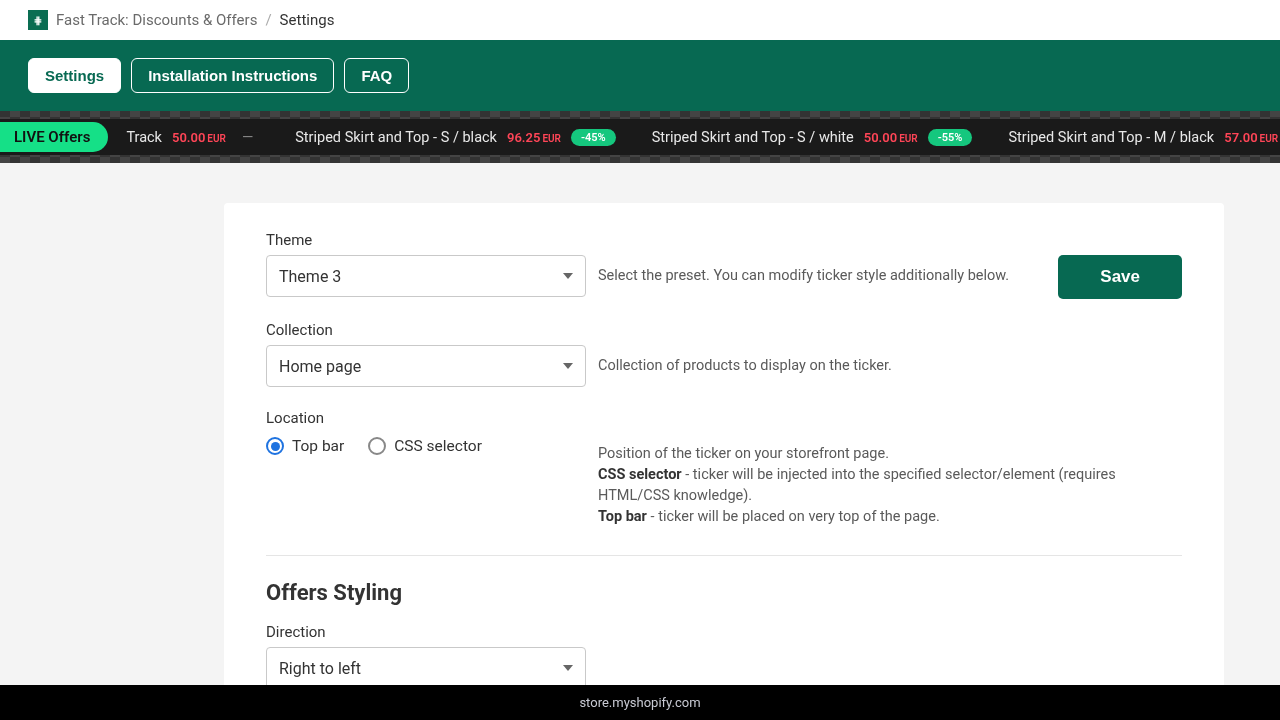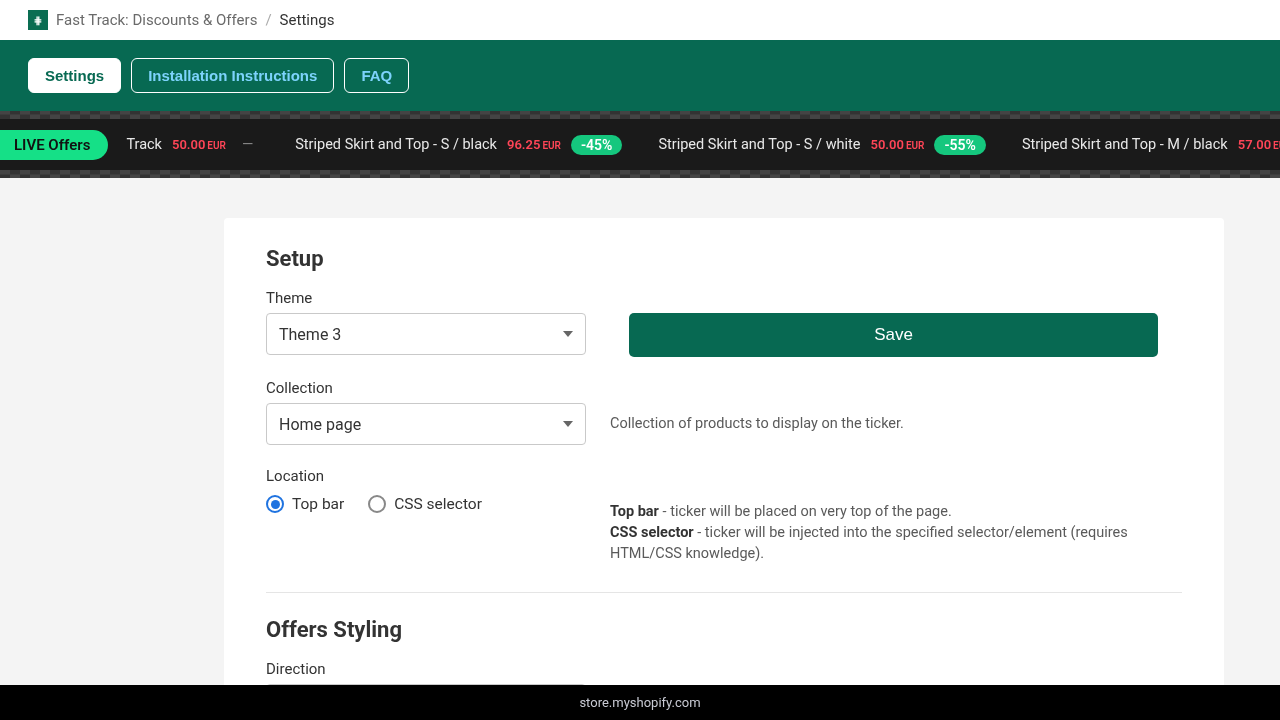--- a/index.html
+++ b/index.html
@@ -5,44 +5,44 @@
 * { box-sizing: border-box; margin: 0; padding: 0; }
 body { font-family: -apple-system, BlinkMacSystemFont, "Segoe UI", Roboto, Helvetica, Arial, sans-serif; background: #f4f4f4; color: #333; }
 
 .breadcrumb-bar { background: #fff; padding: 10px 28px; display: flex; align-items: center; gap: 8px; font-size: 15px; }
 .app-icon { width: 20px; height: 20px; background: #0a6d52; display: inline-flex; align-items: center; justify-content: center; color:#fff; font-size:10px; font-weight:bold;}
 .breadcrumb-text { color: #6a6a6a; }
 .breadcrumb-current { color: #333; }
 .breadcrumb-sep { color: #aaa; }
 
 .nav-tabs-bar { background: #076952; padding: 18px 28px; display: flex; gap: 10px; }
-.nav-tab { border: 1.5px solid #fff; color: #7dd3fc; background: transparent; padding: 8px 16px; border-radius: 6px; font-weight: 600; font-size: 15px; cursor: pointer; }
+.nav-tab { border: 1.5px solid #fff; color: #ffffff; background: transparent; padding: 8px 16px; border-radius: 6px; font-weight: 600; font-size: 15px; cursor: pointer; }
 .nav-tab.active { background: #fff; color: #076952; }
 
 .ticker-wrap { position: relative; background: repeating-conic-gradient(#333 0% 25%, #444 0% 50%) 50% / 20px 20px; border-top: 8px solid transparent; border-bottom: 8px solid transparent; }
-.ticker-strip { background: #1a1a1a; height: 51px; display: flex; align-items: center; white-space: nowrap; overflow: hidden; font-size: 14.5px; text-align: center; }
+.ticker-strip { background: #1a1a1a; height: 36px; display: flex; align-items: center; white-space: nowrap; overflow: hidden; font-size: 14.5px; text-align: center; }
 .live-badge { background: #15e087; color: #111; font-weight: 600; padding: 6px 18px 6px 14px; border-top-right-radius: 18px; border-bottom-right-radius: 18px; position: relative; z-index: 2; font-size:15px;}
 .ticker-item { display: inline-flex; align-items: center; gap: 10px; padding: 0 18px; }
 .ti-name { color: #e8e8e8; }
 .ti-price { color: #ff4557; font-weight: 600; font-size: 13px; }
 .ti-price .cur { font-size: 10px; margin-left:2px;}
-.ti-disc { background: #15c77e; color: #fff; padding: 2px 10px; border-radius: 12px; font-size: 14px; font-weight:600;}
+.ti-disc { background: #15c77e; color: #fff; padding: 2px 10px; border-radius: 12px; font-size: 11px; font-weight:600;}
 .ti-sep { color: #888; padding: 0 6px;}
 
 .main-area { padding: 40px 56px 0 56px; display:flex; justify-content:flex-end;}
 .card { background: #fff; border-radius: 4px; width: 1000px; padding: 28px 42px 30px 42px; }
 .section-title { font-size: 22px; font-weight: 700; color: #333; margin-bottom: 18px; }
 
-.field-row { display: grid; grid-template-columns: 320px 1fr auto; gap: 24px; align-items: start; margin-bottom: 22px; }
+.field-row { display: grid; grid-template-columns: 320px 1fr auto; gap: 12px; align-items: start; margin-bottom: 22px; }
 .field-row.tight { margin-bottom: 10px; }
 .field-label { font-weight: 400; font-size: 15px; color: #333; margin-bottom: 6px; }
 .select-box { border: 1px solid #c9c9c9; border-radius: 4px; height: 42px; display: flex; align-items: center; justify-content: space-between; padding: 0 12px; font-size: 16px; color: #333; cursor: pointer; background:#fff;}
 .chevron { width: 0; height: 0; border-left: 5px solid transparent; border-right: 5px solid transparent; border-top: 6px solid #666; }
 .hint { color: #5a5a5a; font-size: 14.5px; padding-top: 10px; line-height:1.45;}
-.save-btn { background: #076952; color: #fff; border: none; border-radius: 5px; padding: 12px 24px; font-weight: 400; font-size: 17px; cursor: pointer; margin-left: 19px;}
+.save-btn { background: #076952; color: #fff; border: none; border-radius: 5px; padding: 12px 42px; font-weight: 700; font-size: 17px; cursor: pointer; margin-left: 19px;}
 
 .radio-row { display: flex; gap: 24px; align-items:center; padding-top:4px;}
 .radio-opt { display: flex; align-items: center; gap: 8px; font-size: 15.5px; color:#333; cursor:pointer;}
 .radio-circle { width: 18px; height: 18px; border-radius: 50%; border: 2px solid #888; display:inline-flex; align-items:center; justify-content:center;}
 .radio-circle.on { border-color: #1f73e0; }
 .radio-dot { width: 9px; height: 9px; border-radius:50%; background:#1f73e0;}
 .b { font-weight:700; color:#333;}
 
 hr.divider { border:none; border-top:1px solid #e5e5e5; margin: 28px 0 24px 0;}
 
@@ -86,28 +86,28 @@
       <span class="ti-name">Striped Skirt and Top - M / black</span>
       <span class="ti-price"><span>57.00</span><span class="cur">EUR</span></span>
 
     </span>
 
   </div>
 </div>
 
 <div class="main-area">
   <div class="card">
-    <h2 class="section-title">Setup</h2>
 
     <div class="field-label">Theme</div>
     <div class="field-row">
       <div class="select-box">
         <span>Theme 3</span>
         <span class="chevron"></span>
       </div>
+      <div class="hint">Select the preset. You can modify ticker style additionally below.</div>
       <button class="save-btn">Save</button>
     </div>
 
     <div class="field-label">Collection</div>
     <div class="field-row">
       <div class="select-box">
         <span>Home page</span>
         <span class="chevron"></span>
       </div>
       <div class="hint">Collection of products to display on the ticker.</div>
@@ -122,22 +122,23 @@
               <span class="radio-dot"></span>
             </span>
           <span>Top bar</span>
         </label>
         <label class="radio-opt">
           <span class="radio-circle"></span>
           <span>CSS selector</span>
         </label>
       </div>
       <div class="hint">
+        <div>Position of the ticker on your storefront page.</div>
+        <div><span class="b">CSS selector</span><span> - ticker will be injected into the specified selector/element (requires HTML/CSS knowledge).</span></div>
         <div><span class="b">Top bar</span><span> - ticker will be placed on very top of the page.</span></div>
-        <div><span class="b">CSS selector</span><span> - ticker will be injected into the specified selector/element (requires HTML/CSS knowledge).</span></div>
       </div>
       <div></div>
     </div>
 
     <hr class="divider">
 
     <h2 class="section-title">Offers Styling</h2>
     <div class="field-label">Direction</div>
     <div class="field-row tight">
       <div class="select-box">

